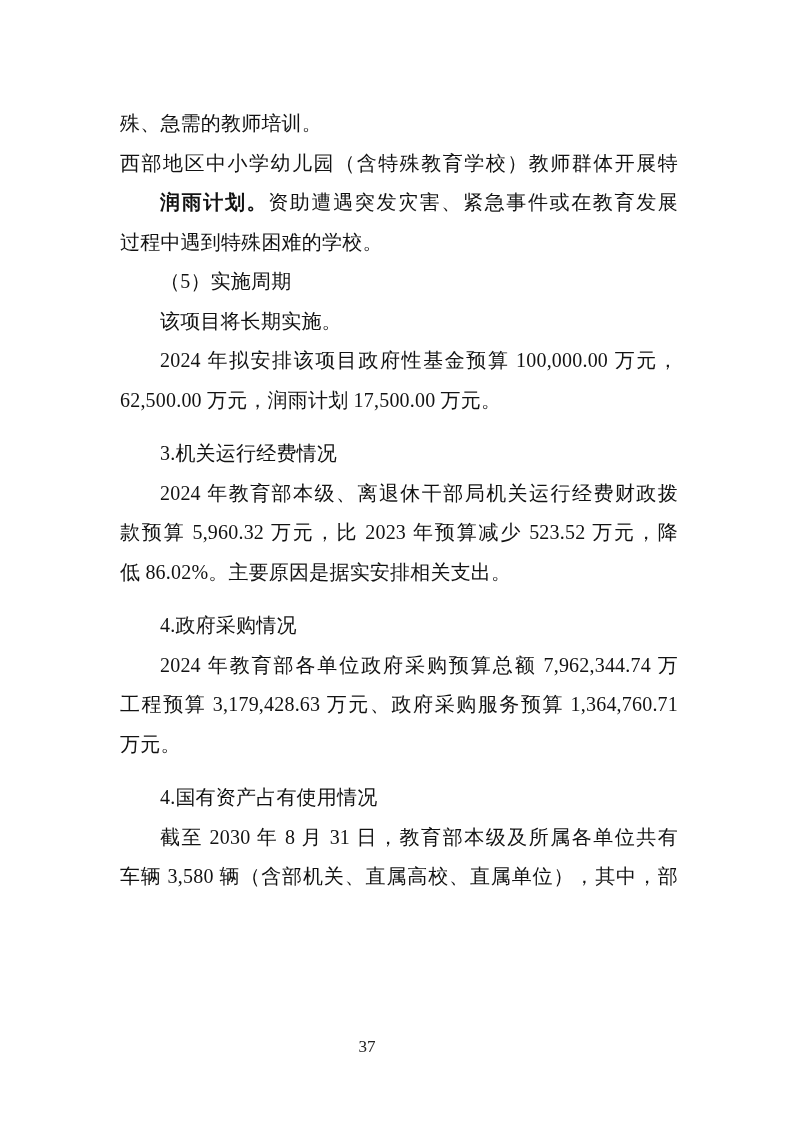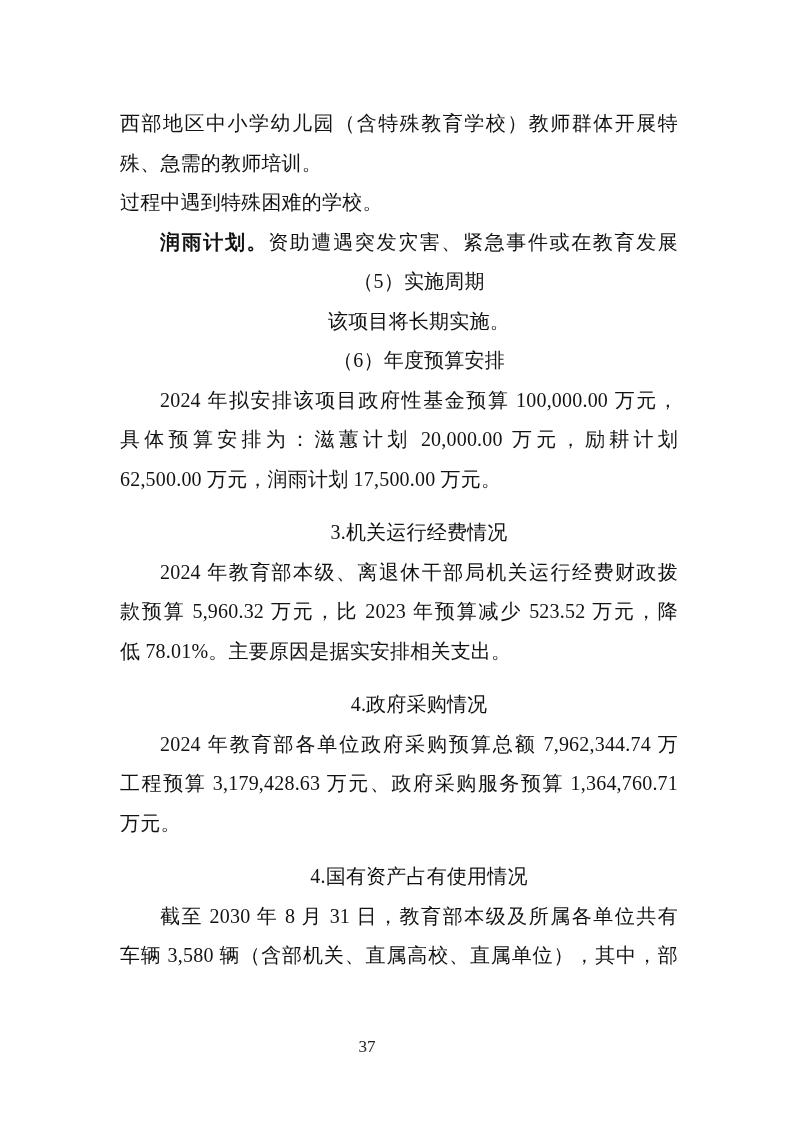--- a/index.html
+++ b/index.html
@@ -26,59 +26,57 @@
     text-align: left;
     letter-spacing: 0.2px;
   }
   
   .j {
     text-align: justify;
     text-align-last: justify;
     text-justify: inter-character;
   }
   
-  .ind { text-indent: 40px; text-align: center; }
+  .ind { text-indent: 40px; }
   
   .hd { font-weight: normal; margin-top: 14px; }
   .lead { font-weight: bold; }
   .page-footer {
     position: absolute;
     top: 1036px;
     left: 0;
     width: 734px;
     text-align: center;
     font-size: 17px;
     line-height: 22px;
     color: #222;
   }
 </style>
 </head>
 <body>
 
 <div class="page">
   <div class="doc-body">
 
+    <div class="ln">殊、急需的教师培训。</div>
     <div class="ln j">西部地区中小学幼儿园（含特殊教育学校）教师群体开展特</div>
-    <div class="ln">殊、急需的教师培训。</div>
 
+    <div class="ln j ind"><span class="lead">润雨计划。</span><span>资助遭遇突发灾害、紧急事件或在教育发展</span></div>
     <div class="ln">过程中遇到特殊困难的学校。</div>
-    <div class="ln j ind"><span class="lead">润雨计划。</span><span>资助遭遇突发灾害、紧急事件或在教育发展</span></div>
 
     <div class="ln ind">（5）实施周期</div>
     <div class="ln ind">该项目将长期实施。</div>
 
-    <div class="ln ind">（6）年度预算安排</div>
     <div class="ln j ind">2024 年拟安排该项目政府性基金预算 100,000.00 万元，</div>
-    <div class="ln j">具体预算安排为：滋蕙计划 20,000.00 万元，励耕计划</div>
     <div class="ln">62,500.00 万元，润雨计划 17,500.00 万元。</div>
 
     <div class="ln hd ind">3.机关运行经费情况</div>
     <div class="ln j ind">2024 年教育部本级、离退休干部局机关运行经费财政拨</div>
     <div class="ln j">款预算 5,960.32 万元，比 2023 年预算减少 523.52 万元，降</div>
-    <div class="ln">低 78.01%。主要原因是据实安排相关支出。</div>
+    <div class="ln">低 86.02%。主要原因是据实安排相关支出。</div>
 
     <div class="ln hd ind">4.政府采购情况</div>
     <div class="ln j ind">2024 年教育部各单位政府采购预算总额 7,962,344.74 万</div>
     <div class="ln j">工程预算 3,179,428.63 万元、政府采购服务预算 1,364,760.71</div>
     <div class="ln">万元。</div>
 
     <div class="ln hd ind">4.国有资产占有使用情况</div>
     <div class="ln j ind">截至 2030 年 8 月 31 日，教育部本级及所属各单位共有</div>
     <div class="ln j">车辆 3,580 辆（含部机关、直属高校、直属单位），其中，部</div>
 

